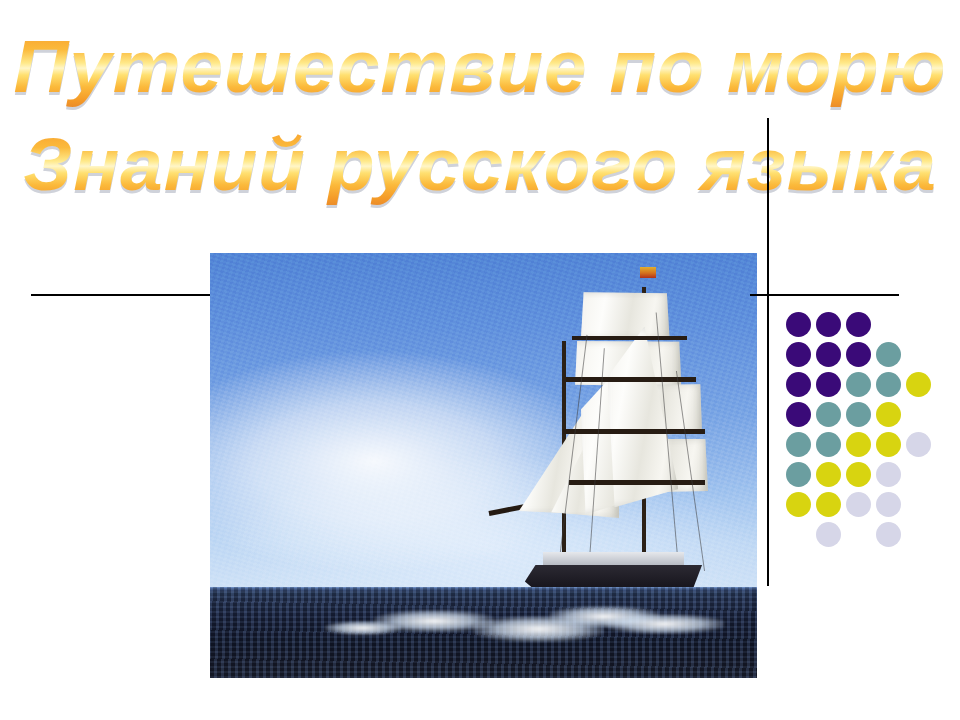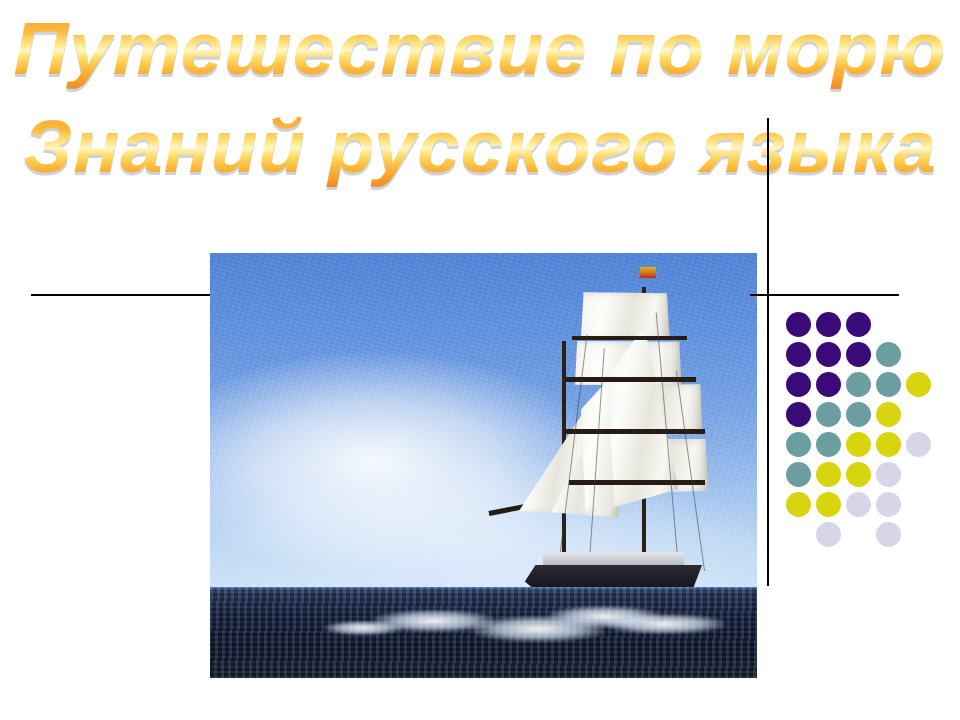--- a/index.html
+++ b/index.html
@@ -19,21 +19,21 @@
     left: 0; top: 0;
     width: 960px;
     height: 720px;
     background: #ffffff;
   }
 
   
   .title-block {
     position: absolute;
     left: 0;
-    top: 6px;
+    top: 24px;
     width: 960px;
     height: 215px;
     z-index: 6;
     pointer-events: none;
   }
   .wa-line {
     position: absolute;
     left: 0;
     width: 960px;
     text-align: center;

